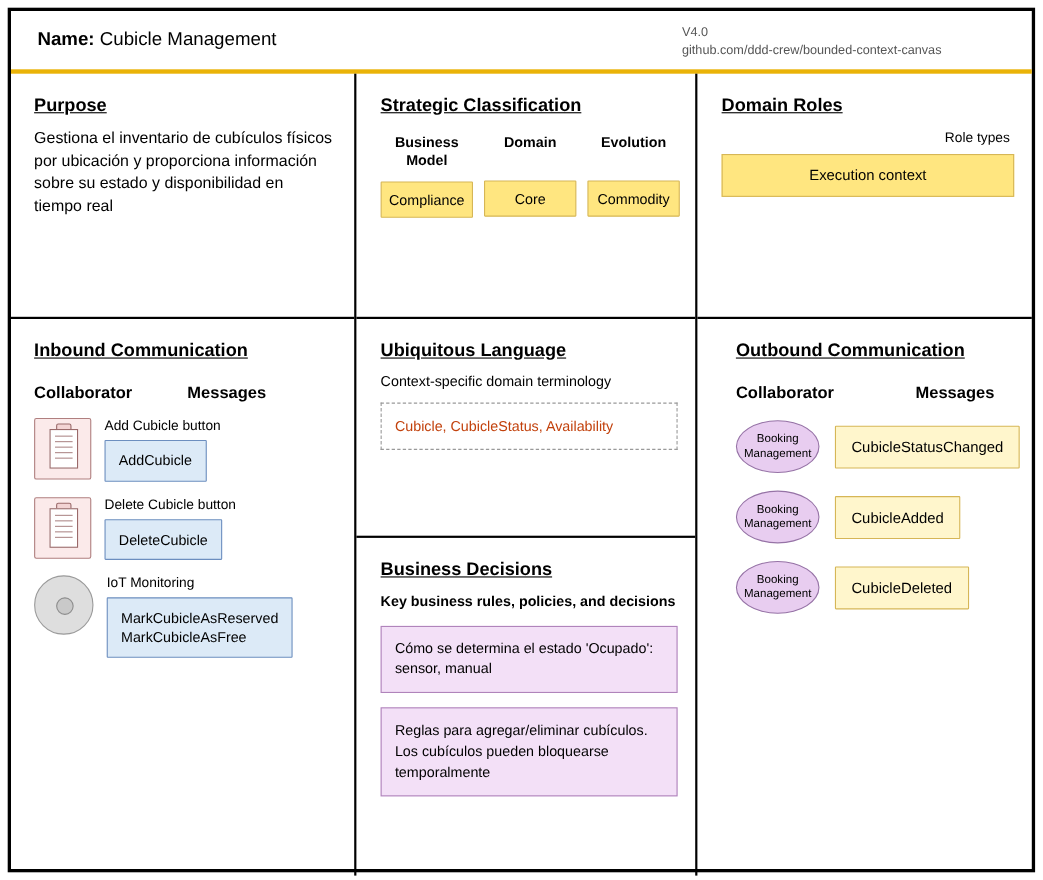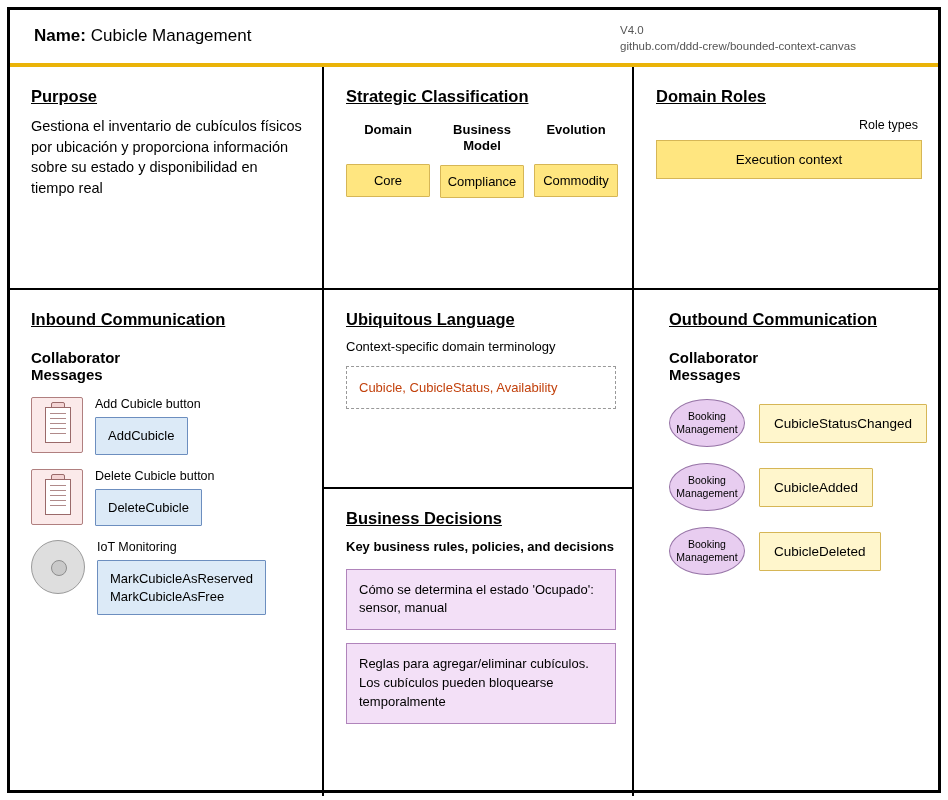--- a/index.html
+++ b/index.html
@@ -142,21 +142,20 @@
 
   
   #inbound { left: 0; top: 280px; width: 264px; height: 506px; padding: 20px 12px 0 21px; }
   .colhead-row {
     display: flex;
     justify-content: space-between;
     font-size: 15px;
     font-weight: bold;
     margin-top: 20px;
     padding-right: 20px;
-    flex-direction: column;
   }
   .collab-row {
     display: flex;
     align-items: flex-start;
     margin-top: 14px;
   }
   .collab-icon-doc {
     width: 50px;
     height: 54px;
     flex: 0 0 50px;
@@ -319,26 +318,26 @@
 
     <div class="cell" id="purpose">
       <div class="cell-title">Purpose</div>
       <div class="para">Gestiona el inventario de cubículos físicos por ubicación y proporciona información sobre su estado y disponibilidad en tiempo real</div>
     </div>
 
     <div class="cell" id="strategic">
       <div class="cell-title">Strategic Classification</div>
       <div class="sc-cols">
         <div class="sc-col">
+          <div class="sc-head">Business Model</div>
+          <div class="sc-chip">Compliance</div>
+        </div>
+        <div class="sc-col">
           <div class="sc-head">Domain</div>
           <div class="sc-chip">Core</div>
-        </div>
-        <div class="sc-col">
-          <div class="sc-head">Business Model</div>
-          <div class="sc-chip">Compliance</div>
         </div>
         <div class="sc-col">
           <div class="sc-head">Evolution</div>
           <div class="sc-chip">Commodity</div>
         </div>
       </div>
     </div>
 
     <div class="cell" id="roles">
       <div class="cell-title">Domain Roles</div>

